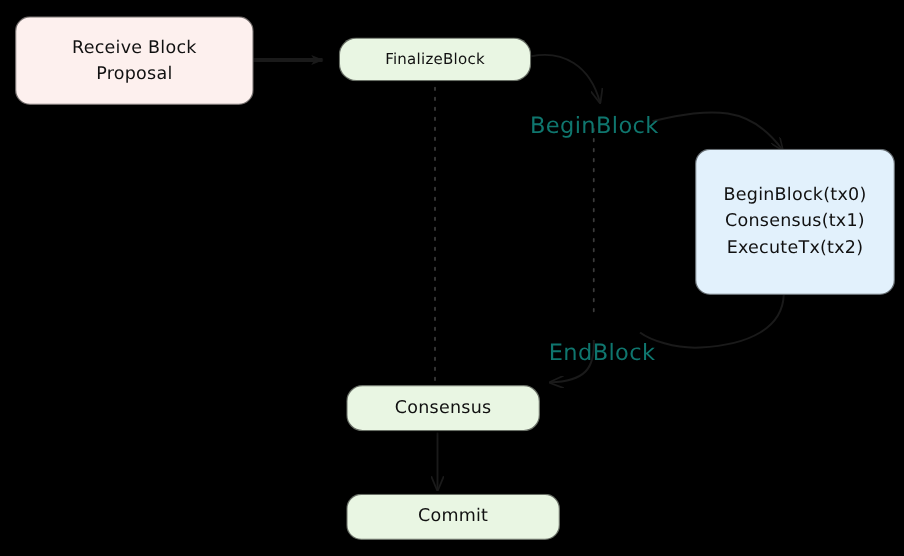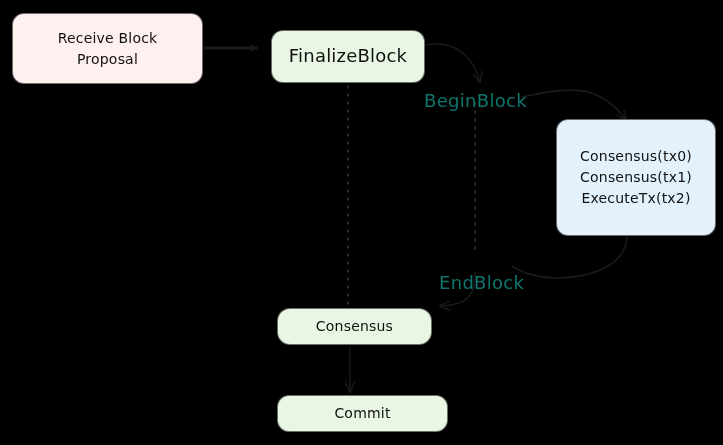--- a/index.html
+++ b/index.html
@@ -118,26 +118,26 @@
     </g>
   </svg>
 
   <div class="node node-receive" style="left:12px; top:13px; width:191px; height:71px; font-size:14px;">
     <div class="node-lines">
       <span>Receive Block</span>
       <span>Proposal</span>
     </div>
   </div>
 
-  <div class="node node-green" style="left:271px; top:30px; width:154px; height:53px; font-size:18px;">
+  <div class="node node-green" style="left:271px; top:30px; width:154px; height:35px; font-size:12px;border-radius:14px;">
     <span>FinalizeBlock</span>
   </div>
 
   <div class="node node-blue node-lines" style="left:556px; top:119px; width:160px; height:117px; font-size:14px;">
-    <span class="tx-line">Consensus(tx0)</span>
+    <span class="tx-line">BeginBlock(tx0)</span>
     <span class="tx-line">Consensus(tx1)</span>
     <span class="tx-line">ExecuteTx(tx2)</span>
   </div>
 
   <div class="node node-green" style="left:277px; top:308px; width:155px; height:37px; font-size:14px;border-radius:13px;">
     <span>Consensus</span>
   </div>
 
   <div class="node node-green" style="left:277px; top:395px; width:171px; height:37px; font-size:14px;">
     <span>Commit</span>

